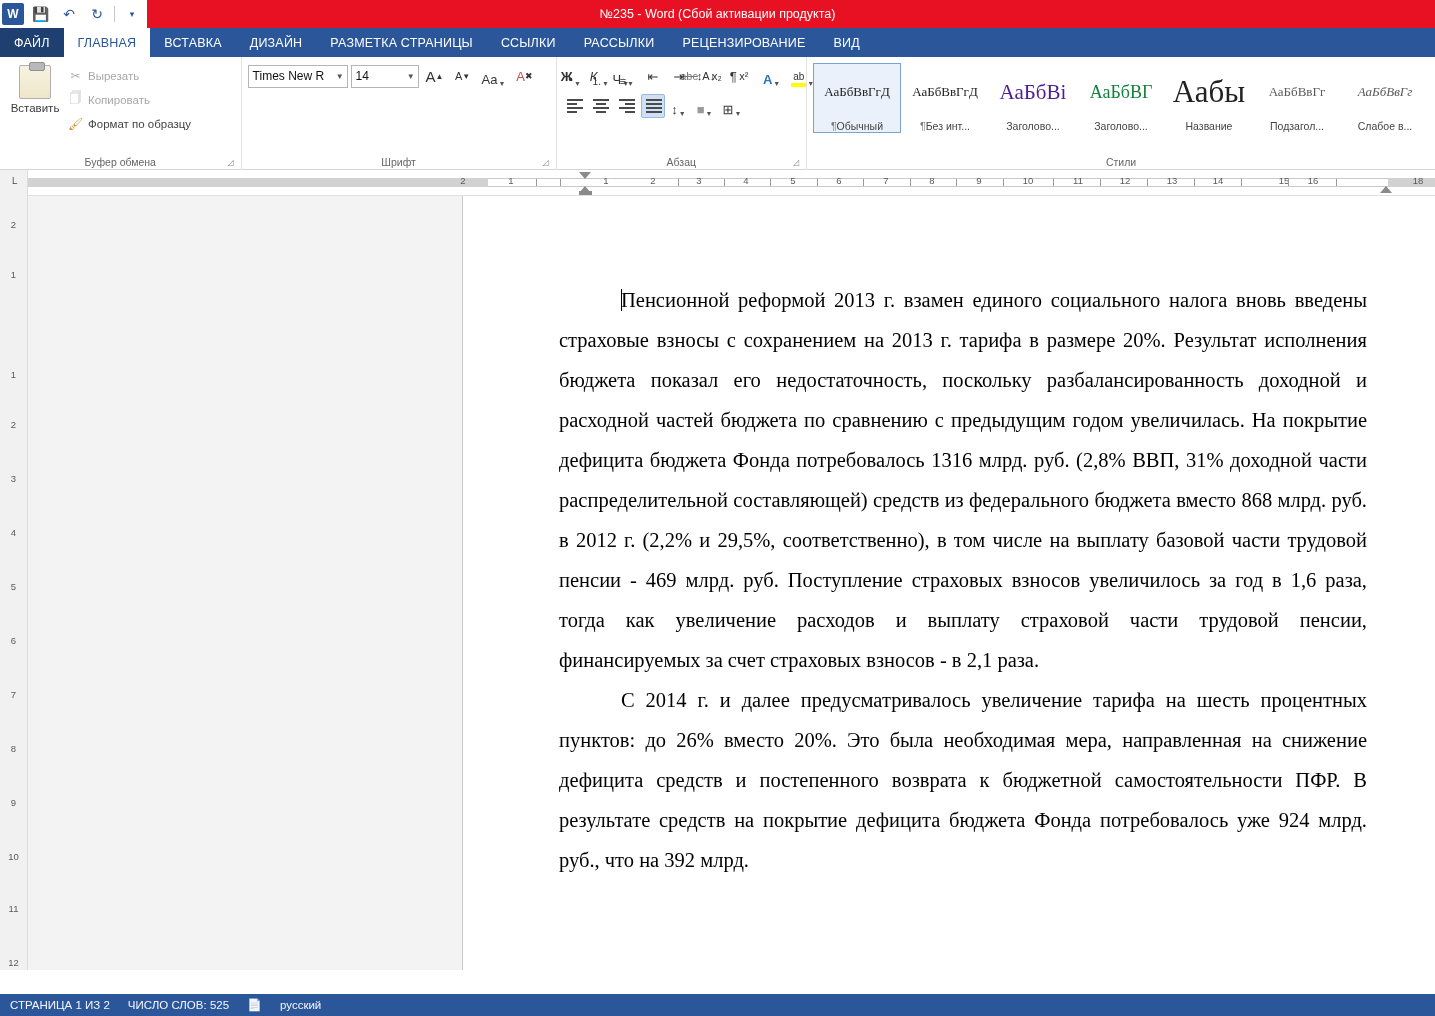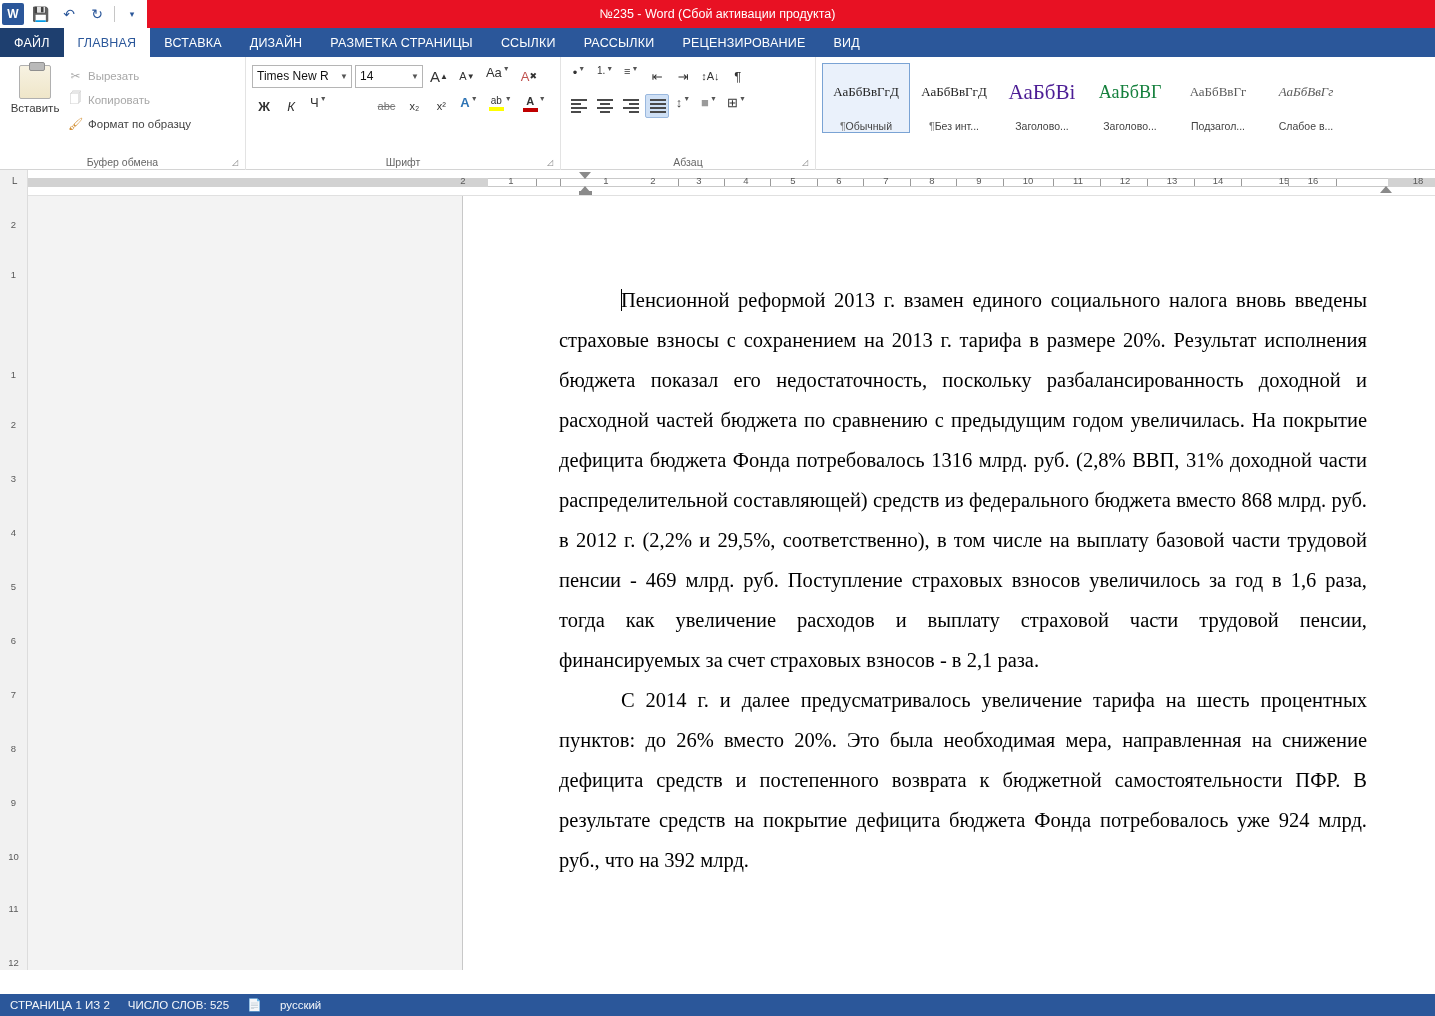--- a/index.html
+++ b/index.html
@@ -158,21 +158,21 @@
     min-width: 24px; height: 24px;
     display: inline-flex; align-items: center; justify-content: center;
     font-size: 13px; color: #333;
     border: 1px solid transparent; border-radius: 2px;
     padding: 0 3px;
   }
   .btn.small { font-size: 11px; }
   .btn.bold { font-weight: bold; }
   .btn.italic { font-style: italic; }
   .btn.strike { text-decoration: line-through; color:#777; font-size:11px;margin-left:40px;}
-  .split { display: inline-flex; align-items: flex-start; }
+  .split { display: inline-flex; align-items: flex-end; }
   .split .arrow { font-size: 7px; color: #555; padding-left: 1px; }
   .colorbar { display:block; width:15px; height:4px; margin-top:1px; }
 
   
   .para-row { display: flex; align-items: center; gap: 2px; height: 26px; }
   .align-btn {
     width: 24px; height: 24px;
     display: flex; flex-direction: column; justify-content: center;
     gap: 2px; padding: 0 4px; border-radius: 2px;
   }
@@ -366,21 +366,21 @@
           <span class="ci" style="color:#d08a2a">🖌</span>
           <span>Формат по образцу</span>
         </div>
       </div>
     </div>
     <div class="group-label">Буфер обмена</div>
     <div class="group-dialog">◿</div>
   </div>
 
   <div class="group" style="width:315px">
-    <div class="grp-body" style="flex-direction:column;gap:4px;padding-top:2px">
+    <div class="grp-body" style="flex-direction:row;gap:18px;padding-top:2px">
       <div class="row">
         <div class="fontname">
           <span>Times New R</span>
           <span class="combo-arrow">▼</span>
         </div>
         <div class="fontsize">
           <span>14</span>
           <span class="combo-arrow">▼</span>
         </div>
         <div class="btn">
@@ -509,28 +509,33 @@
       </div>
       <div class="style-item">
         <div class="style-prev" style="font-size:21px;color:#4c1d95">АаБбВі</div>
         <div class="style-name">Заголово...</div>
       </div>
       <div class="style-item">
         <div class="style-prev" style="font-size:18px;color:#15803d">АаБбВГ</div>
         <div class="style-name">Заголово...</div>
       </div>
       <div class="style-item">
+        <div class="style-prev" style="font-size:31px">Аабы</div>
+        <div class="style-name">Название</div>
+      </div>
+      <div class="style-item">
         <div class="style-prev" style="font-size:13px;color:#5a5a5a">АаБбВвГг</div>
         <div class="style-name">Подзагол...</div>
       </div>
       <div class="style-item">
         <div class="style-prev" style="font-size:13px;color:#5a5a5a;font-style:italic">АаБбВвГг</div>
         <div class="style-name">Слабое в...</div>
       </div>
     </div>
+    <div class="group-label">Стили</div>
   </div>
 </div>
 
 <div class="ruler-wrap">
   <div class="ruler-corner">└</div>
   <div class="ruler">
     <div class="grayzone" style="left:0;width:460px"></div>
     <div class="whitezone" style="left:460px;width:900px"></div>
     <div class="grayzone" style="left:1360px;width:75px"></div>
 

